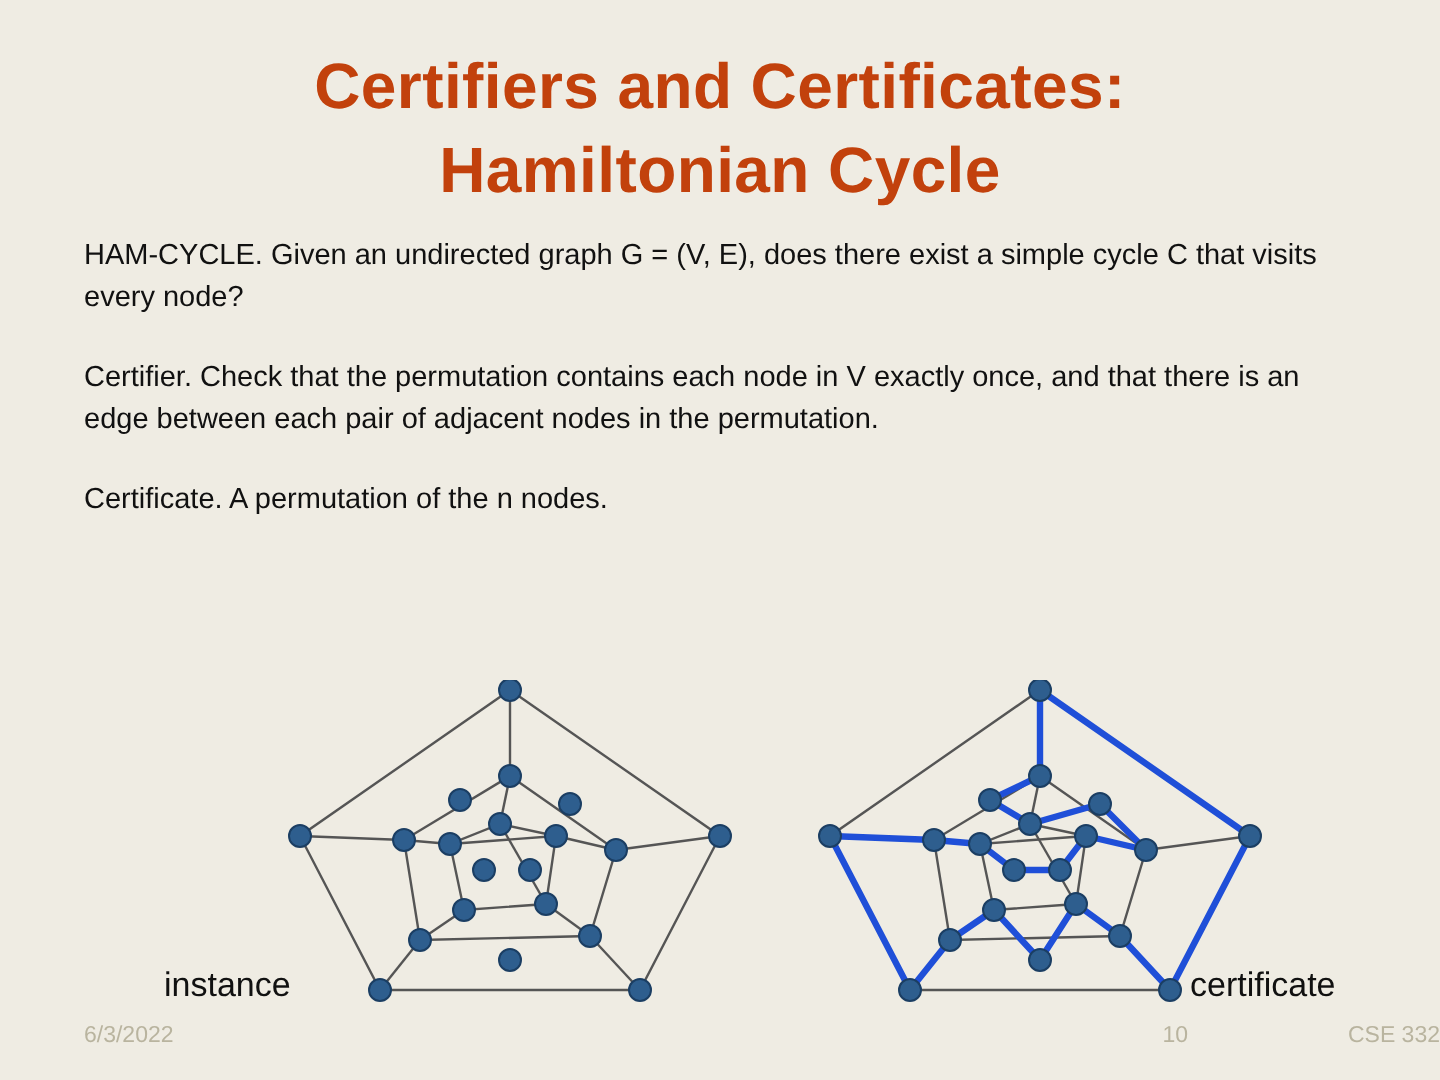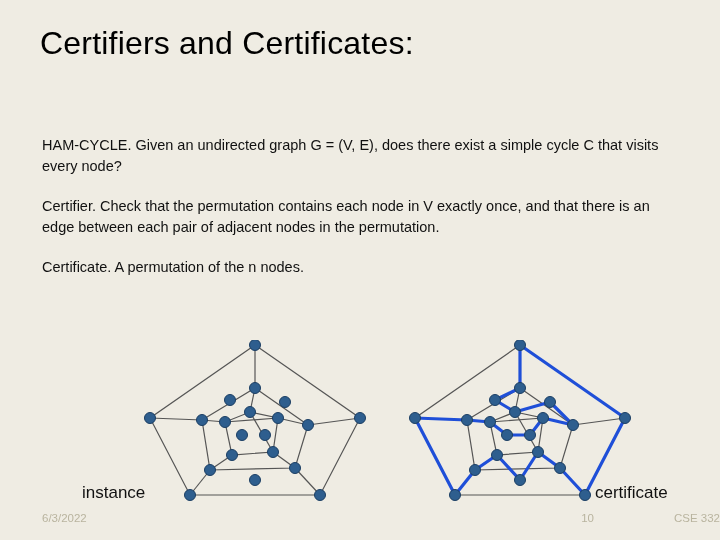--- a/index.html
+++ b/index.html
@@ -19,41 +19,41 @@
     position: absolute;
     left: 0; top: 0;
     width: 720px;
     height: 540px;
   }
   .title {
     position: absolute;
     left: 40px;
     top: 22px;
     width: 640px;
-    text-align: left;
+    text-align: center;
     font-size: 32px;
     line-height: 42px;
-    color: #000000;
-    font-weight: normal;
+    color: #c2410c;
+    font-weight: bold;
     letter-spacing: 0.2px;
   }
   .title .line {
     display: block;
   }
   .body-text {
     position: absolute;
     left: 42px;
     top: 118px;
     width: 640px;
     font-size: 14.5px;
     line-height: 21px;
     color: #111111;
   }
   .para {
-    margin: 17px 0 19px 0;
+    margin: 0 0 19px 0;
   }
   .para:last-child {
     margin-bottom: 0;
   }
   .figure-area {
     position: absolute;
     left: 0;
     top: 330px;
     width: 720px;
     height: 180px;
@@ -99,20 +99,21 @@
   }
   svg { display: block; }
 </style>
 </head>
 <body>
 
 <div class="slide">
 
   <div class="title">
     <span class="line">Certifiers and Certificates:</span>
+    <span class="line">Hamiltonian Cycle</span>
   </div>
 
   <div class="body-text">
     <p class="para">HAM-CYCLE.  Given an undirected graph G = (V, E), does there exist a simple cycle C that visits every node?</p>
     <p class="para">Certifier.  Check that the permutation contains each node in V exactly once, and that there is an edge between each pair of adjacent nodes in the permutation.</p>
     <p class="para">Certificate.  A permutation of the n nodes.</p>
   </div>
 
   <div class="figure-area">
 

